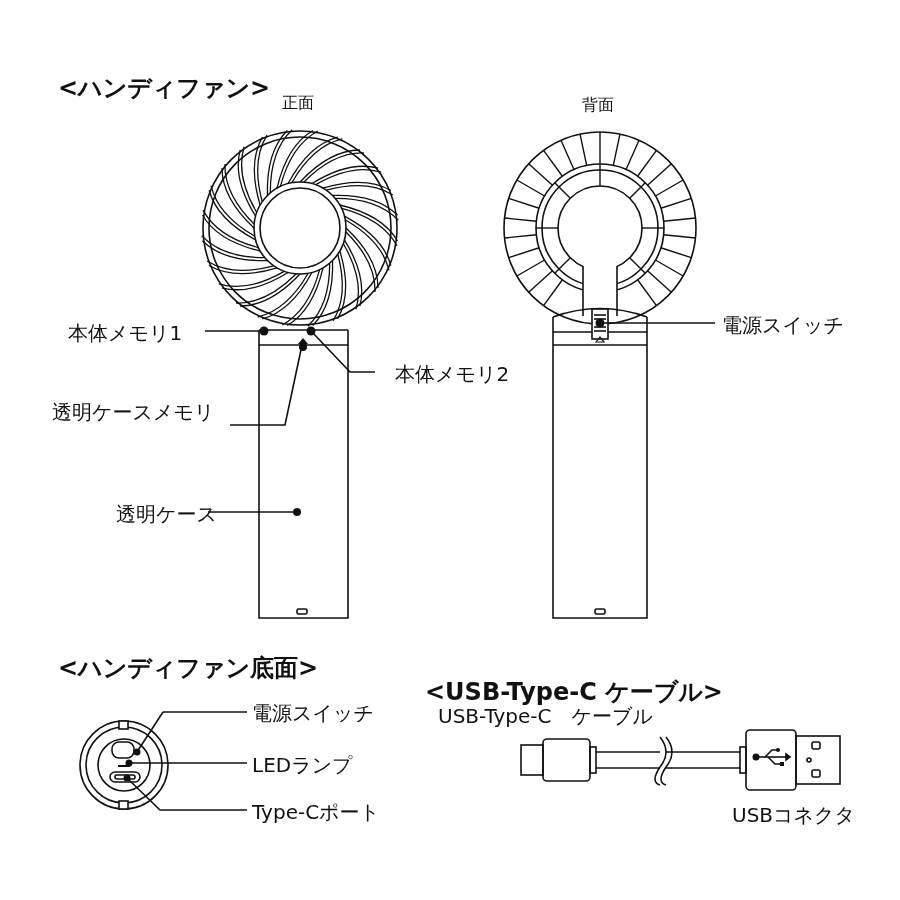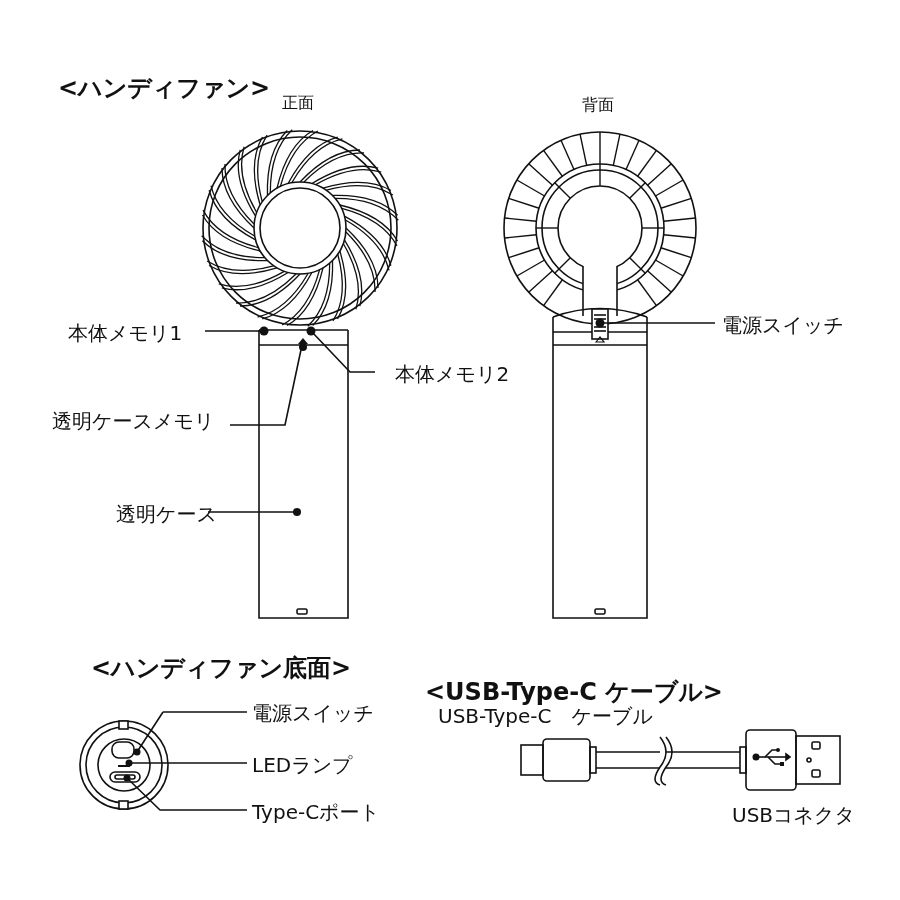--- a/index.html
+++ b/index.html
@@ -205,24 +205,24 @@
     <circle cx="778" cy="750" r="2"></circle>
   </g>
 </svg>
 
 <div class="lbl h1" style="left:58px;top:72px;">&lt;ハンディファン&gt;</div>
 <div class="lbl h2" style="left:282px;top:93px;">正面</div>
 <div class="lbl h2" style="left:582px;top:95px;">背面</div>
 
 <div class="lbl t" style="left:68px;top:320px;">本体メモリ1</div>
 <div class="lbl t" style="left:383px;top:361px;margin-left:12px;">本体メモリ2</div>
-<div class="lbl t" style="left:52px;top:408px;">透明ケースメモリ</div>
+<div class="lbl t" style="left:52px;top:399px;">透明ケースメモリ</div>
 <div class="lbl t" style="left:72px;top:501px;margin-left:44px;">透明ケース</div>
 <div class="lbl t" style="left:722px;top:312px;">電源スイッチ</div>
 
-<div class="lbl h1" style="left:58px;top:652px;margin-left:33px;">&lt;ハンディファン底面&gt;</div>
+<div class="lbl h1" style="left:58px;top:652px;">&lt;ハンディファン底面&gt;</div>
 <div class="lbl t" style="left:252px;top:700px;">電源スイッチ</div>
 <div class="lbl t" style="left:252px;top:752px;">LEDランプ</div>
 <div class="lbl t" style="left:252px;top:799px;">Type-Cポート</div>
 
 <div class="lbl h1" style="left:425px;top:676px;">&lt;USB-Type-C ケーブル&gt;</div>
 <div class="lbl t" style="left:438px;top:703px;">USB-Type-C　ケーブル</div>
 <div class="lbl t" style="left:732px;top:802px;">USBコネクタ</div>
 
 </body></html>

